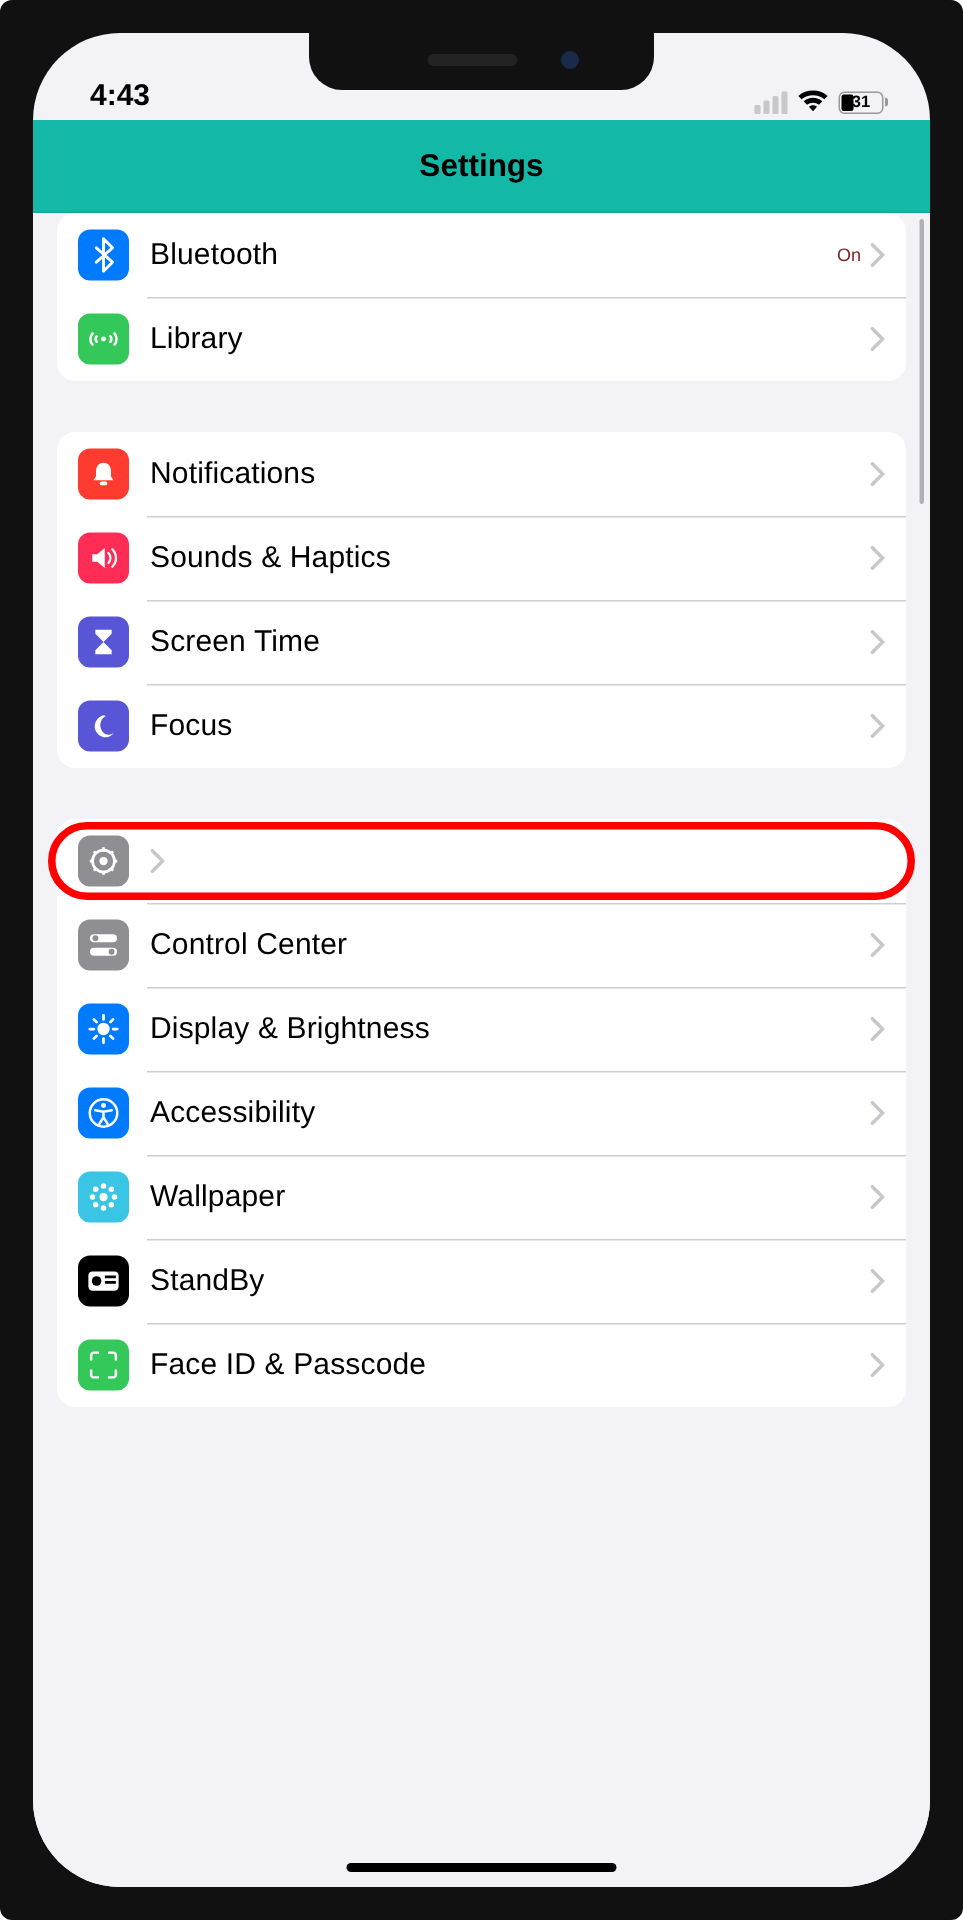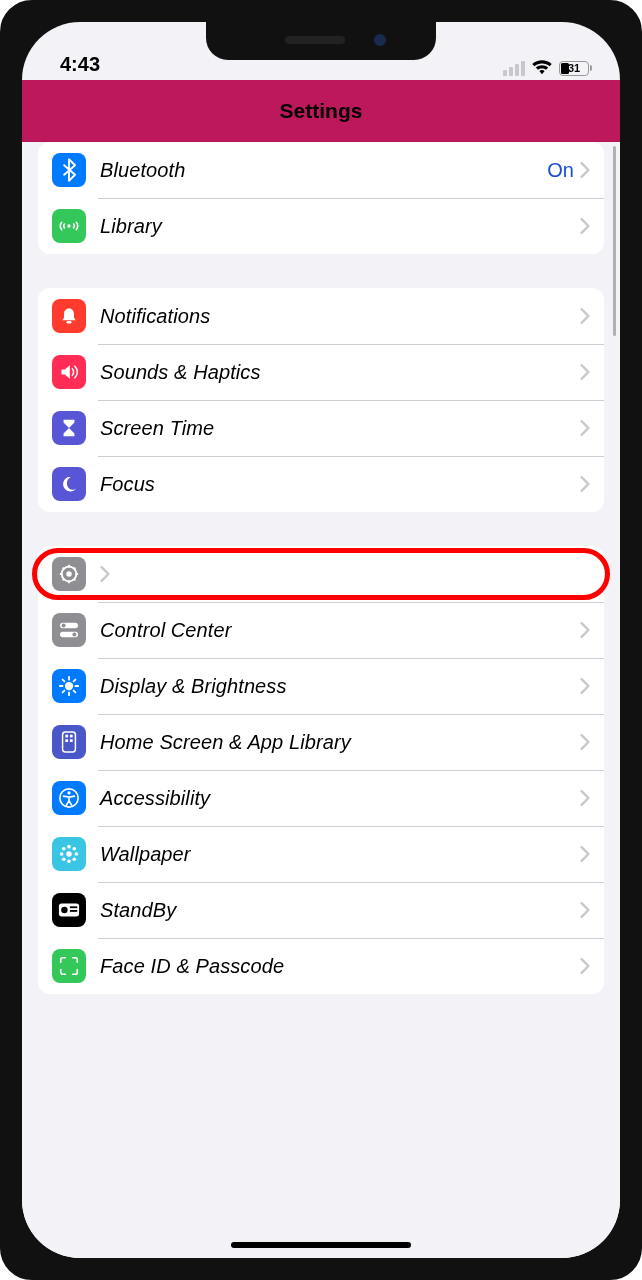--- a/index.html
+++ b/index.html
@@ -9,21 +9,21 @@
     width: 642px;
     height: 1280px;
     overflow: hidden;
     position: relative;
   }
   
   .frame {
     position: absolute;
     inset: 0;
     border: 14px solid #111;
-    border-radius: 32px;
+    border-radius: 8px;
     background: #111;
     overflow: hidden;
   }
   .inner-frame {
     position: absolute;
     inset: 8px;
     border-radius: 58px;
     background: #f2f2f7;
     overflow: hidden;
   }
@@ -78,21 +78,21 @@
     position:relative; display:flex; align-items:center; padding:1px;
   }
   .battery-fill { height:100%; width:31%; background:#000; border-radius:1.5px;}
   .battery-tip { width:2px; height:6px; background:#999; border-radius:0 2px 2px 0; margin-left:1px;}
   .battery-text { position:absolute; left:0; right:0; text-align:center; font-size:11px; font-weight:600; color:#000;}
   
   .header {
     height: 62px; display:flex; align-items:center; justify-content:center;
     font-size:21px; font-weight:600; color:#000;
     border-bottom:0.5px solid rgba(0,0,0,0.08);
-    background:#be185d;
+    background:#14b8a6;
   }
   
   .content {
     position:absolute;
     top:120px; bottom:0; left:0; right:0;
     overflow:hidden;
     background:#f2f2f7;
     padding: 0 16px;
   }
   .group {
@@ -107,22 +107,22 @@
   }
   .row + .row::before {
     content:""; position:absolute; top:0; left:60px; right:0; height:0.5px;
     background: rgba(60,60,67,0.25);
   }
   .icon-wrap {
     width:34px; height:34px; border-radius:8px; display:flex;
     align-items:center; justify-content:center; margin-right:14px;
     flex-shrink:0;
   }
-  .row-label { flex:1; font-size:20px; color:#000; letter-spacing:0.1px;font-style:italic;}
-  .row-value { font-size:20px; color:#1d4ed8; margin-right:6px;}
+  .row-label { flex:1; font-size:20px; color:#000; letter-spacing:0.1px;}
+  .row-value { font-size:12px; color:#7f1d1d; margin-right:6px;}
   .chevron { color:#c7c7cc; width:10px; height:16px; flex-shrink:0;}
   .highlight-ring {
     position:absolute; left:-6px; right:-6px; top:2px; bottom:2px;
     border:5px solid #ff0000; border-radius:30px; pointer-events:none; z-index:30;
   }
   .scroll-indicator {
     position:absolute; right:4px; top:4px; width:3px; height:190px;
     background:#b0b0b6; border-radius:2px;
   }
 </style>
@@ -295,35 +295,20 @@
                   <line x1="17" y1="7" x2="19" y2="5"></line>
                 </g>
               </svg>
           </div>
           <span class="row-label">Display &amp; Brightness</span>
           <svg class="chevron" viewBox="0 0 8 14">
               <path d="M1 1 L7 7 L1 13" stroke="#c7c7cc" stroke-width="2" fill="none" stroke-linecap="round"></path>
             </svg>
         </div>
         <div class="row">
-          <div class="icon-wrap" style="background:#4a57c8">
-            <svg width="16" height="22" viewBox="0 0 16 24">
-                <rect x="1" y="1" width="14" height="22" rx="3" stroke="#fff" stroke-width="1.6" fill="none"></rect>
-                <rect x="4" y="4" width="3" height="3" fill="#fff"></rect>
-                <rect x="9" y="4" width="3" height="3" fill="#fff"></rect>
-                <rect x="4" y="9" width="3" height="3" fill="#fff"></rect>
-                <rect x="9" y="9" width="3" height="3" fill="#fff"></rect>
-              </svg>
-          </div>
-          <span class="row-label">Home Screen &amp; App Library</span>
-          <svg class="chevron" viewBox="0 0 8 14">
-              <path d="M1 1 L7 7 L1 13" stroke="#c7c7cc" stroke-width="2" fill="none" stroke-linecap="round"></path>
-            </svg>
-        </div>
-        <div class="row">
           <div class="icon-wrap" style="background:#007aff">
             <svg width="22" height="22" viewBox="0 0 24 24">
                 <circle cx="12" cy="12" r="10" stroke="#fff" stroke-width="1.8" fill="none"></circle>
                 <circle cx="12" cy="6.5" r="1.8" fill="#fff"></circle>
                 <path d="M6 10 L12 11 L18 10 M12 11 L12 15 L9 20 M12 15 L15 20" stroke="#fff" stroke-width="1.8" fill="none" stroke-linecap="round"></path>
               </svg>
           </div>
           <span class="row-label">Accessibility</span>
           <svg class="chevron" viewBox="0 0 8 14">
               <path d="M1 1 L7 7 L1 13" stroke="#c7c7cc" stroke-width="2" fill="none" stroke-linecap="round"></path>

